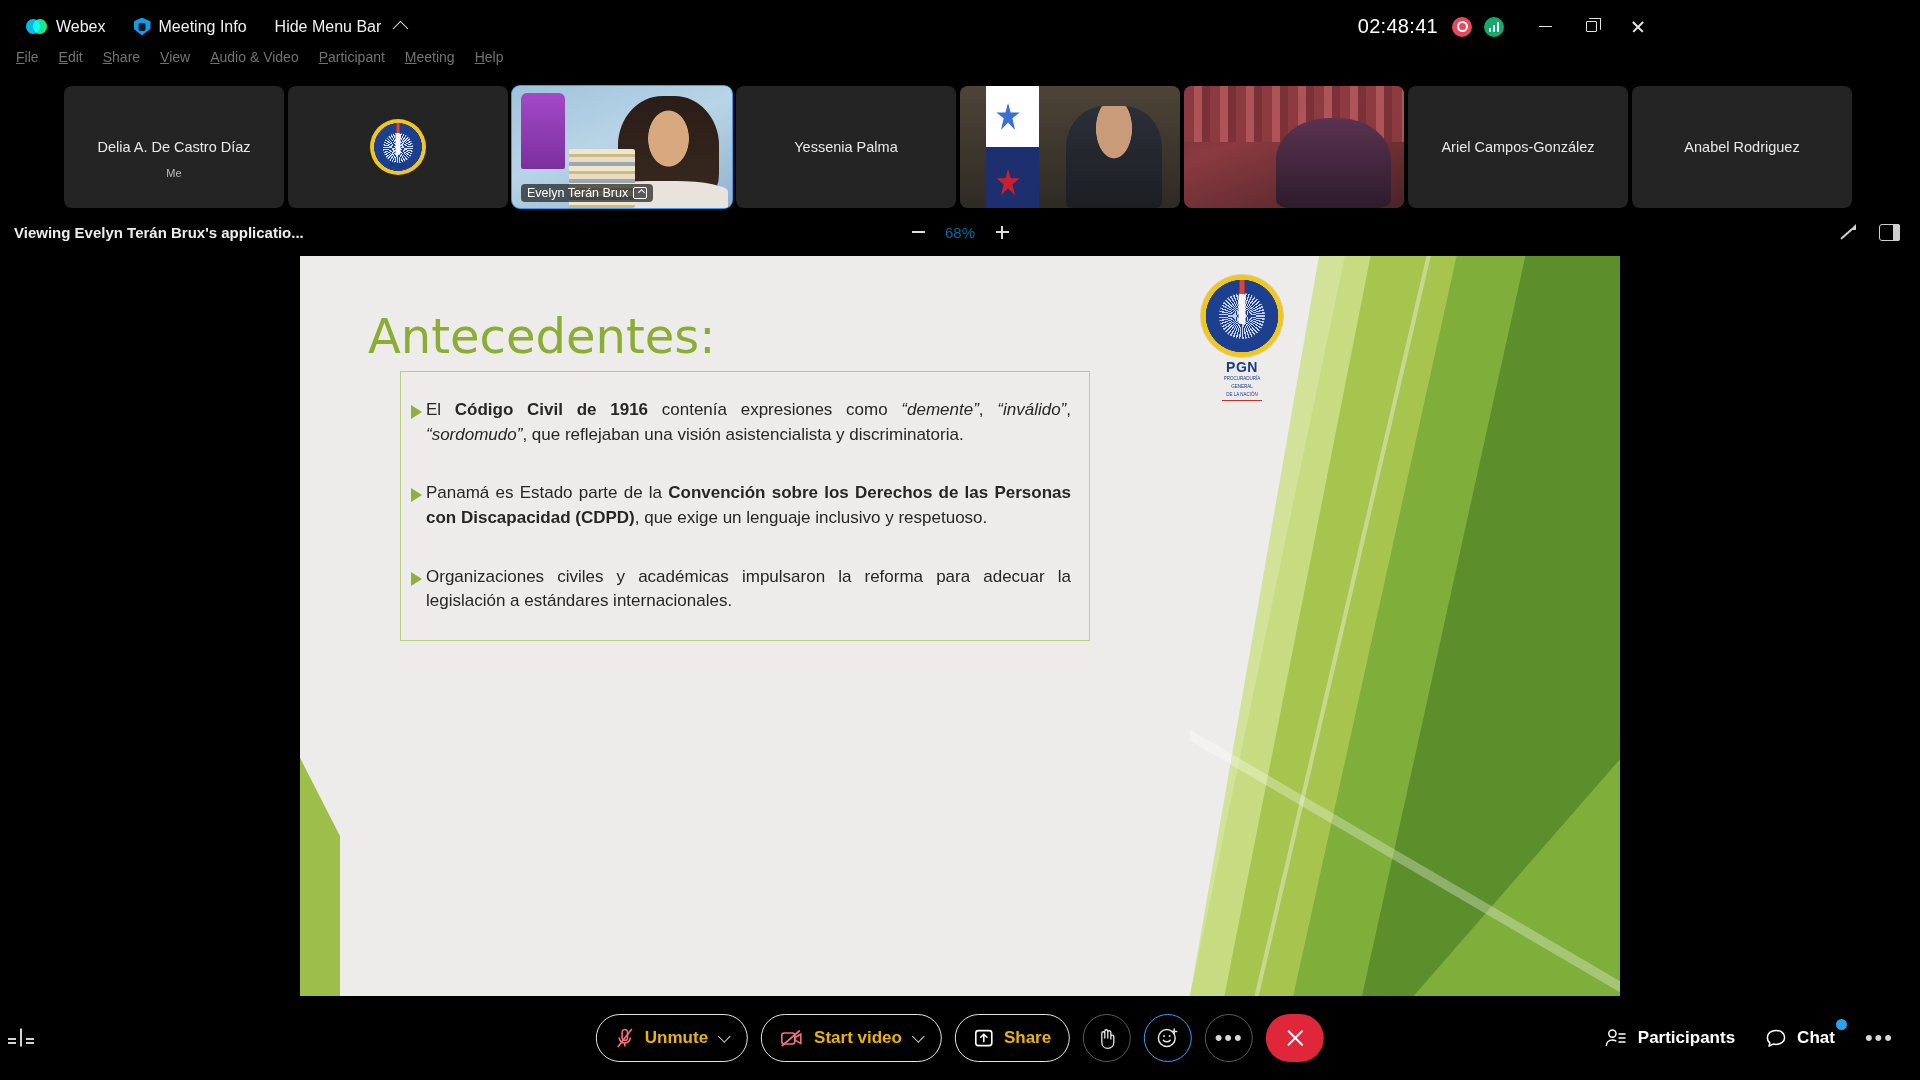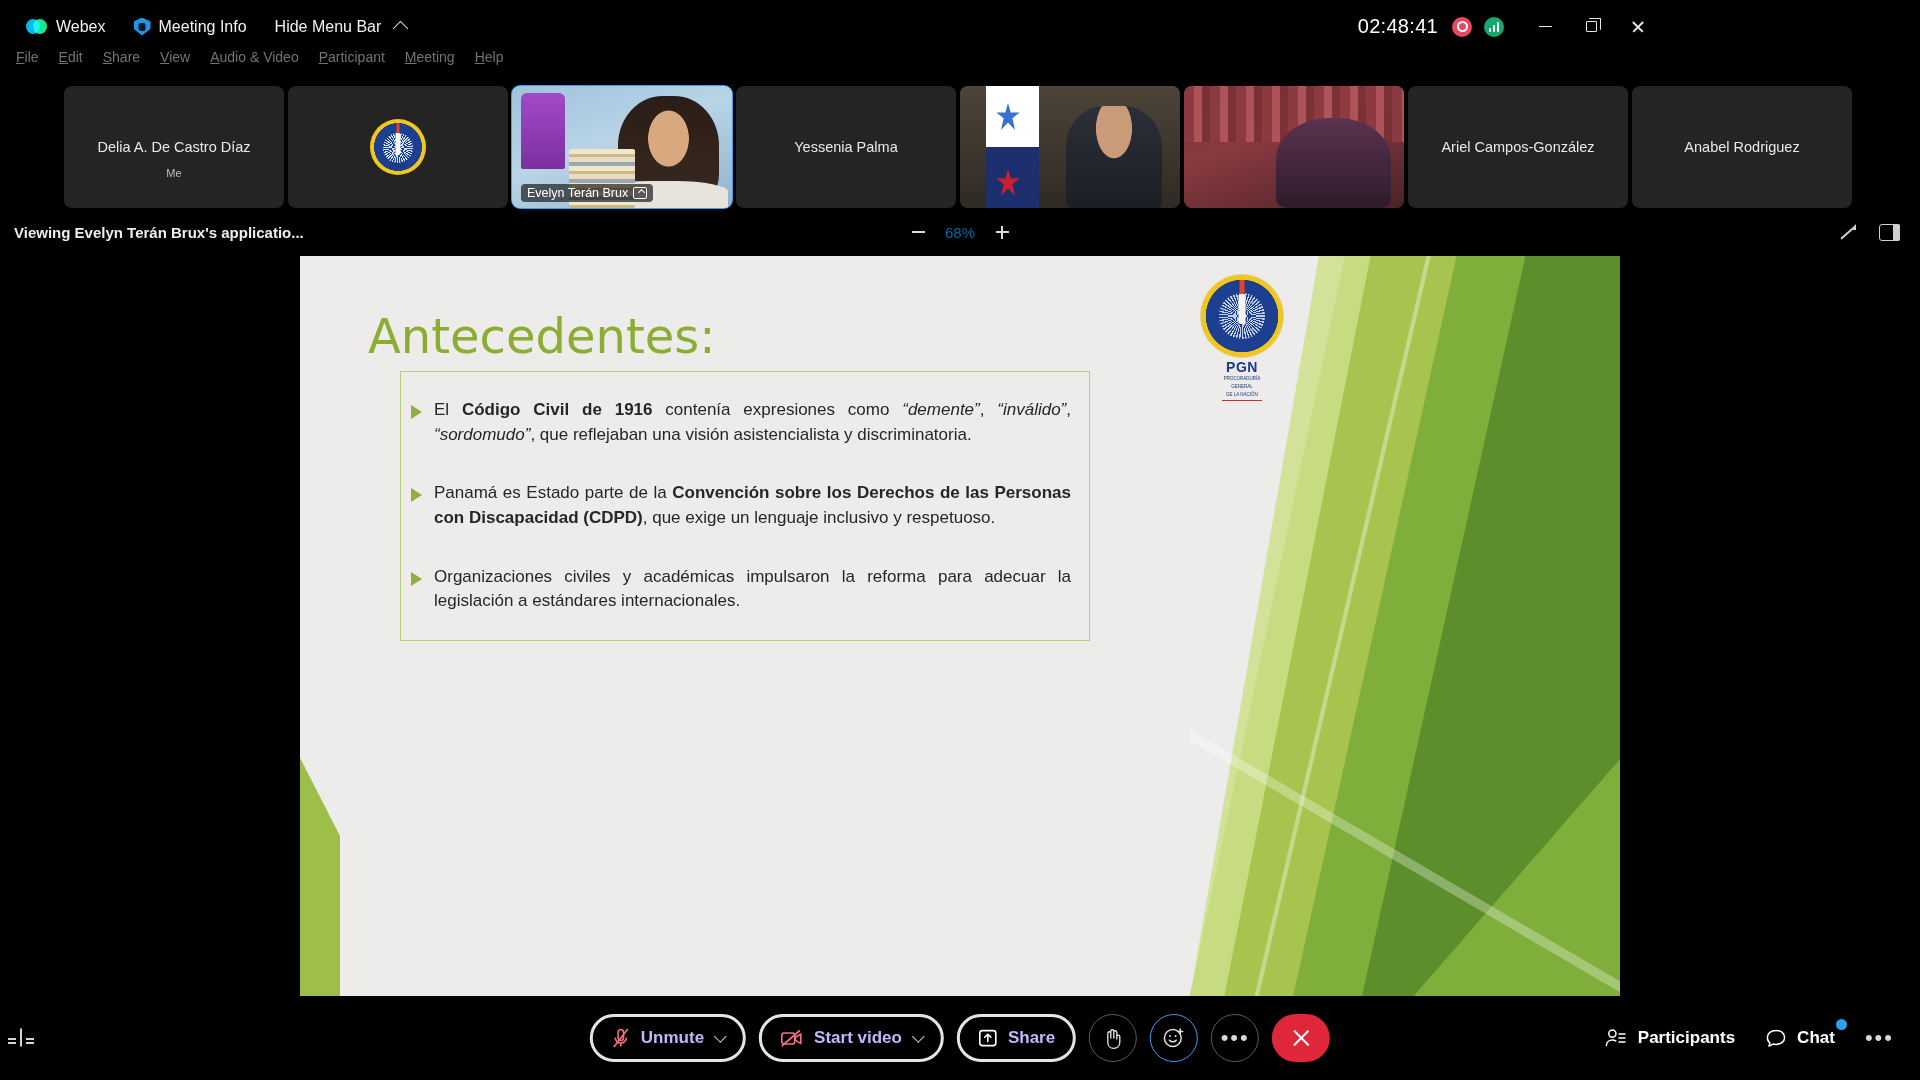--- a/index.html
+++ b/index.html
@@ -103,21 +103,21 @@
   .d1{right:0;top:0;width:430px;height:740px;background:#a7c44e;clip-path:polygon(36% 0,100% 0,100% 100%,0 100%);}
   .d2{right:0;top:0;width:430px;height:740px;background:#7fae3a;clip-path:polygon(62% 0,100% 0,100% 100%,24% 100%);}
   .d3{right:0;top:0;width:430px;height:740px;background:#5c8f2b;clip-path:polygon(78% 0,100% 0,100% 68%,52% 100%,40% 100%);}
   .d4{right:0;top:0;width:430px;height:740px;background:#cde08a;clip-path:polygon(30% 0,42% 0,8% 100%,0 100%);opacity:.85;}
   .d5{right:0;top:0;width:430px;height:740px;background:rgba(255,255,255,.35);clip-path:polygon(55% 0,56% 0,16% 100%,15% 100%);}
   .d6{right:0;bottom:0;width:430px;height:740px;background:rgba(255,255,255,.30);clip-path:polygon(0 64%,100% 98%,100% 99.5%,0 65.5%);}
   .d7{left:-6px;bottom:0;width:46px;height:250px;background:#9dbf49;clip-path:polygon(0 0,100% 36%,100% 100%,0 100%);}
 
   .slide-title{position:absolute;left:68px;top:52px;color:#8cad33;font-size:48px;font-family:"DejaVu Sans", sans-serif;font-weight:400;}
   .slide-box{position:absolute;left:100px;top:115px;width:690px;border:1.5px solid #b8cf7a;padding:26px 18px 26px 10px;}
-  .bullet-row{display:flex;align-items:flex-start;gap:12px;margin-bottom:34px;}
+  .bullet-row{display:flex;align-items:flex-start;gap:4px;margin-bottom:34px;}
   .bullet-row:last-child{margin-bottom:0;}
   .tri{flex:0 0 auto;margin-top:7px;width:0;height:0;border-left:11px solid #8fb03f;border-top:7px solid transparent;border-bottom:7px solid transparent;}
   .btext{color:#262626;font-size:17px;line-height:1.45;text-align:justify;font-family:"Liberation Sans",sans-serif;}
   .btext b{font-weight:bold;}
   .btext i{font-style:italic;}
 
   .pgn-logo{position:absolute;right:330px;top:18px;width:96px;height:110px;text-align:center;}
   .pgn-circle{width:84px;height:84px;margin:0 auto;border-radius:50%;background:
       radial-gradient(circle at 50% 50%, #1d3f8f 0 62%, #f2c71a 63% 84%, #fcfcfc 85% 100%);
       position:relative;border:1px solid #d9cf9a;}
@@ -128,21 +128,21 @@
   .pgn-sub{font-size:4.5px;color:#1a3a86;line-height:1.5;margin-top:1px;}
   .pgn-rule{width:40px;height:1px;background:#c9302c;margin:2px auto 0;}
 
   
   .bottombar{position:absolute;left:0;bottom:0;width:1920px;height:84px;background:#000;display:flex;align-items:center;}
   .bb-left{padding-left:20px;}
   .cc-ico{width:32px;height:26px;border:1.8px solid #d4d4d4;border-radius:5px;position:relative;}
   .cc-ico::before{content:"";position:absolute;left:5px;top:9px;width:8px;height:1.8px;background:#d4d4d4;box-shadow:0 4px 0 0 #d4d4d4;}
   .cc-ico::after{content:"";position:absolute;right:5px;top:9px;width:8px;height:1.8px;background:#d4d4d4;box-shadow:0 4px 0 0 #d4d4d4;}
   .bb-center{position:absolute;left:50%;transform:translateX(-50%);display:flex;align-items:center;gap:13px;}
-  .pill{height:48px;border:3px solid #e5e5e5;border-radius:24px;display:flex;align-items:center;gap:10px;padding:0 18px;color:#c4b5fd;font-size:17px;font-weight:bold;cursor:default;background:#000;}
+  .pill{height:48px;border:1px solid #e5e5e5;border-radius:24px;display:flex;align-items:center;gap:10px;padding:0 18px;color:#eab308;font-size:17px;font-weight:bold;cursor:default;background:#000;}
   .pill .chev{width:9px;height:9px;border-right:1.8px solid #d5d5d5;border-bottom:1.8px solid #d5d5d5;transform:rotate(45deg);margin-left:2px;margin-top:-4px;}
   .icon-btn{width:48px;height:48px;border:1px solid #5a5a5a;border-radius:24px;display:flex;align-items:center;justify-content:center;cursor:default;background:#000;}
   .icon-btn.sel{border-color:#3b9bf0;border-width:1.6px;}
   .leave-btn{width:58px;height:48px;border-radius:24px;background:#e0273a;display:flex;align-items:center;justify-content:center;cursor:default;}
   .x-glyph{position:relative;width:20px;height:20px;}
   .x-glyph::before,.x-glyph::after{content:"";position:absolute;left:0;top:9px;width:21px;height:2.2px;background:#fff;border-radius:1px;}
   .x-glyph::before{transform:rotate(45deg);}
   .x-glyph::after{transform:rotate(-45deg);}
   .bb-right{margin-left:auto;display:flex;align-items:center;gap:30px;padding-right:26px;}
   .bb-right .lbl{color:#fff;font-size:17px;font-weight:bold;}

